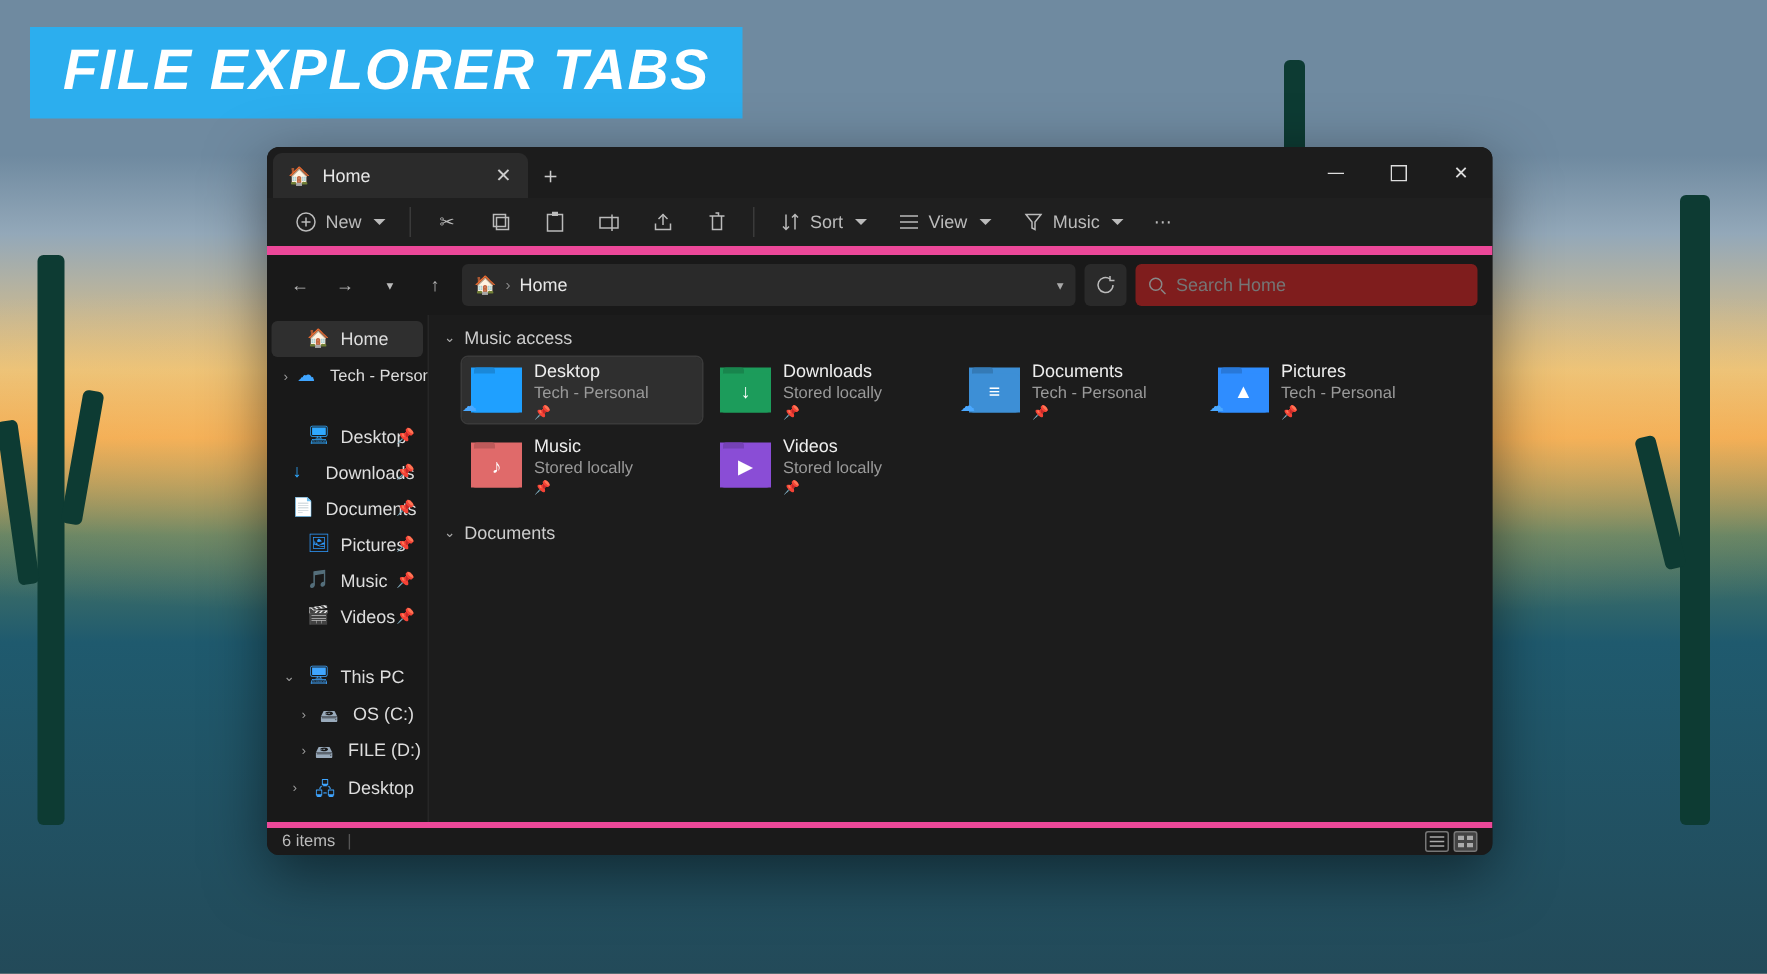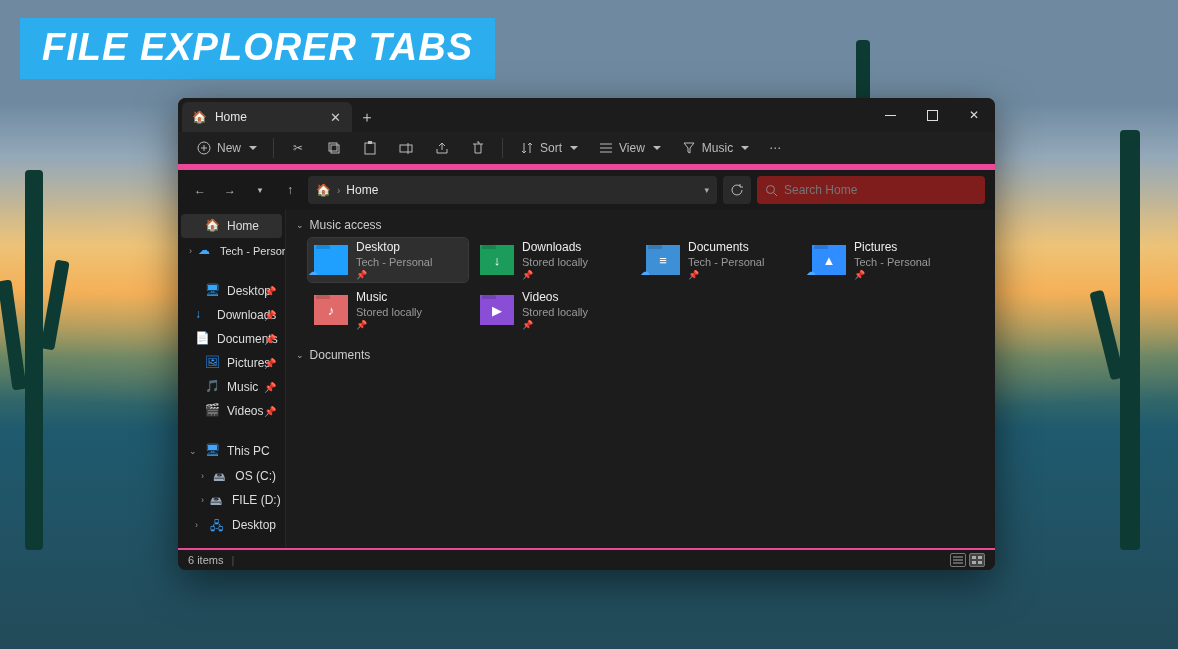--- a/index.html
+++ b/index.html
@@ -75,21 +75,21 @@
   .folder .tab{position:absolute;top:0;left:2px;width:14px;height:6px;border-radius:2px 2px 0 0;min-width:auto;margin:0;padding:0;background:inherit;filter:brightness(.85);}
   .folder .body{position:absolute;top:4px;left:0;right:0;bottom:0;border-radius:3px;background:inherit;display:block;}
   .folder .glyph{position:absolute;inset:0;display:flex;align-items:center;justify-content:center;color:#fff;font-size:13px;}
   .cloud{position:absolute;left:-6px;bottom:-2px;font-size:10px;color:#4aa8ff;}
   .tinfo{display:flex;flex-direction:column;gap:2px;min-width:0;}
   .tname{color:#eee;font-size:12px;}
   .tsub{color:#9a9a9a;font-size:11px;}
   .tpin{color:#888;font-size:9px;}
   .favempty{color:#9a9a9a;text-align:center;padding:18px 0;font-size:12px;}
 
-  .status{height:22px;background:#1a1a1a;border-top:2px solid #ec4899;display:flex;align-items:center;padding:0 10px;color:#bbb;font-size:11px;justify-content:space-between;}
+  .status{height:22px;background:#1a1a1a;border-top:4px solid #ec4899;display:flex;align-items:center;padding:0 10px;color:#bbb;font-size:11px;justify-content:space-between;}
   .viewsw{display:flex;gap:3px;}
   .vbox{width:16px;height:14px;border:1px solid #777;border-radius:2px;display:flex;align-items:center;justify-content:center;cursor:pointer;}
   .vbox.active{background:#444;}
   svg{display:block;}
 </style>
 </head>
 <body>
 
 <div class="wallpaper">
   <div class="cactus" style="left:25px;top:170px;width:18px;height:380px;"></div>

